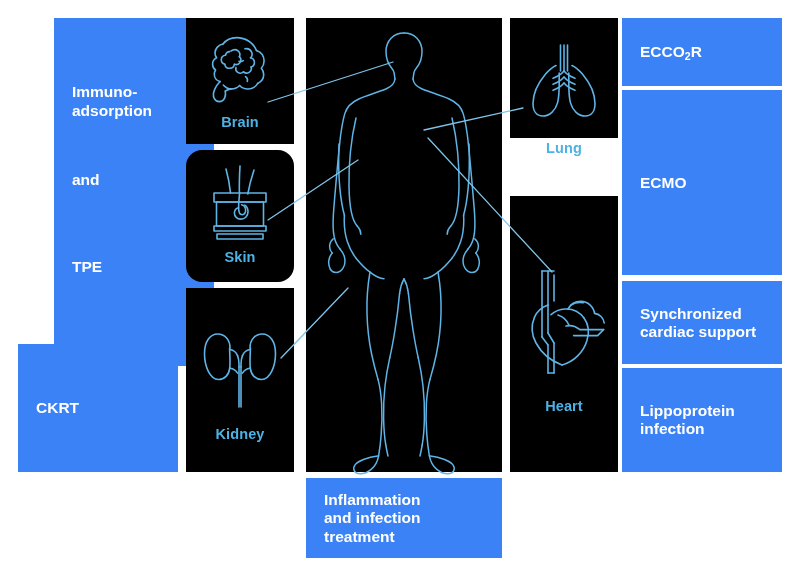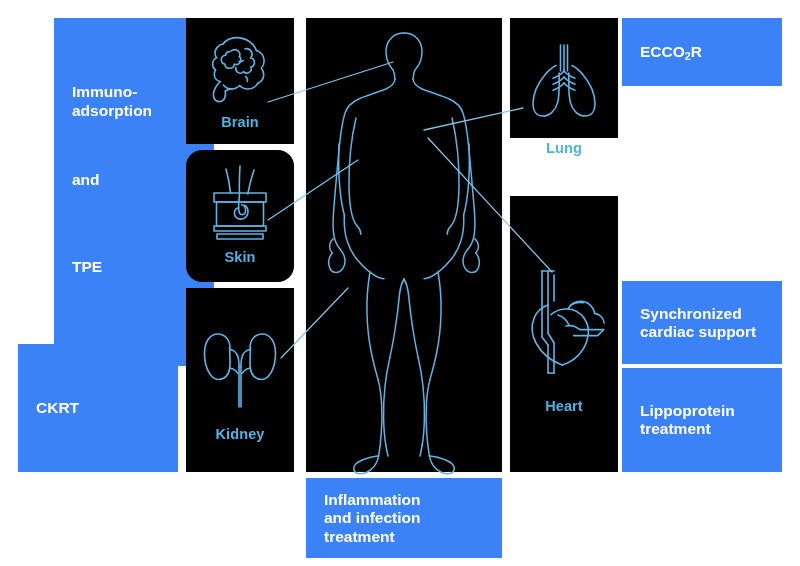--- a/index.html
+++ b/index.html
@@ -221,29 +221,32 @@
         <path d="M32 110h6"></path>
       </svg>
     </div>
     <div class="organ-label" style="top:202px;">Heart</div>
   </div>
 
   <div class="box blue" style="left:622px; top:18px; width:160px; height:68px;">
     <div class="treat-label center-v"><span>ECCO</span><sub>2</sub><span>R</span></div>
   </div>
 
+  <div class="box blue" style="left:622px; top:90px; width:160px; height:185px;">
+    <div class="treat-label center-v">ECMO</div>
+  </div>
 
   <div class="box blue" style="left:622px; top:281px; width:160px; height:83px;">
     <div class="treat-label center-v">Synchronized
 cardiac support</div>
   </div>
 
   <div class="box blue" style="left:622px; top:368px; width:160px; height:104px;">
     <div class="treat-label center-v">Lippoprotein
-treatment</div>
+infection</div>
   </div>
 
   <svg id="body-figure" width="800" height="566" viewBox="0 0 800 566" fill="none">
     <g stroke="#5fb4e5" stroke-width="1.5" stroke-linecap="round" stroke-linejoin="round">
 
       <path d="M404 33c-10.5 0-18 7.8-18 18.5 0 6.5 2.2 12.4 5.4 16.2 1.4 1.7 2.4 3.3 2.7 5.2l.9 6.2"></path>
       <path d="M404 33c10.5 0 18 7.8 18 18.5 0 6.5-2.2 12.4-5.4 16.2-1.4 1.7-2.4 3.3-2.7 5.2l-.9 6.2"></path>
 
       <path d="M395 79c-.6 4.6-3.4 7.6-8.6 9.8-8.6 3.6-19.6 6.6-27.6 10.2-7.2 3.2-11.8 7.4-14 14.6-2.4 8-4 19-5.2 30.4"></path>
       <path d="M413 79c.6 4.6 3.4 7.6 8.6 9.8 8.6 3.6 19.6 6.6 27.6 10.2 7.2 3.2 11.8 7.4 14 14.6 2.4 8 4 19 5.2 30.4"></path>

